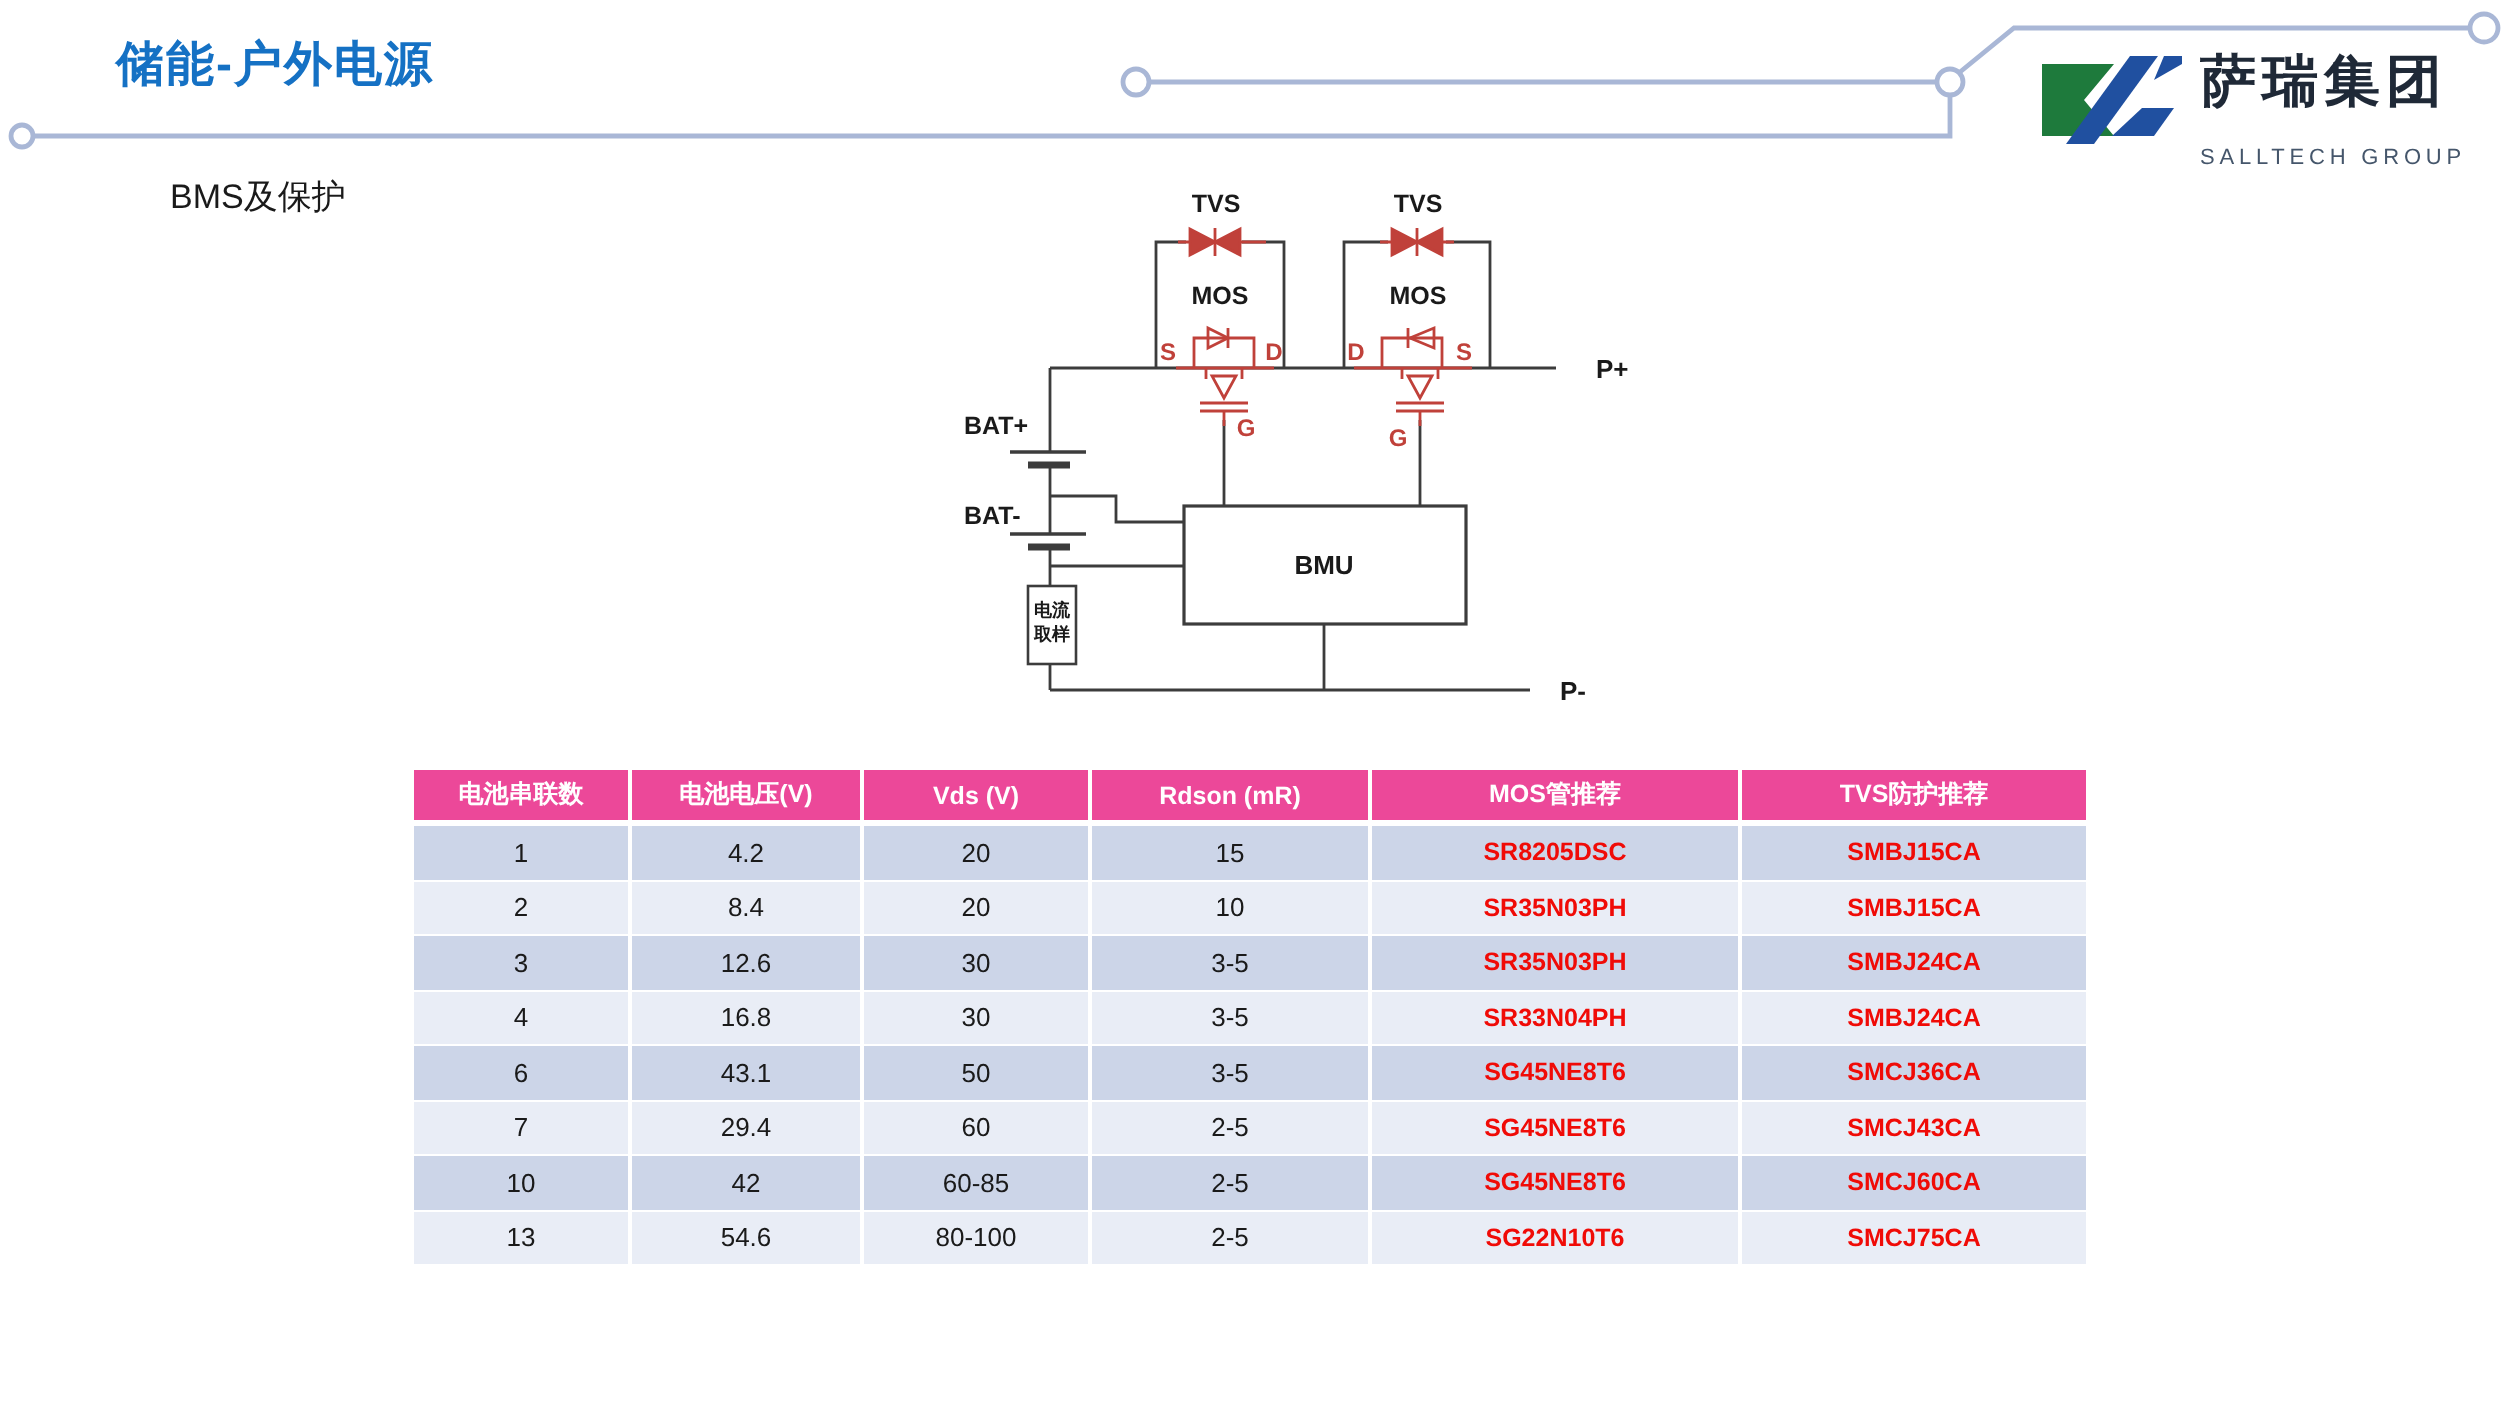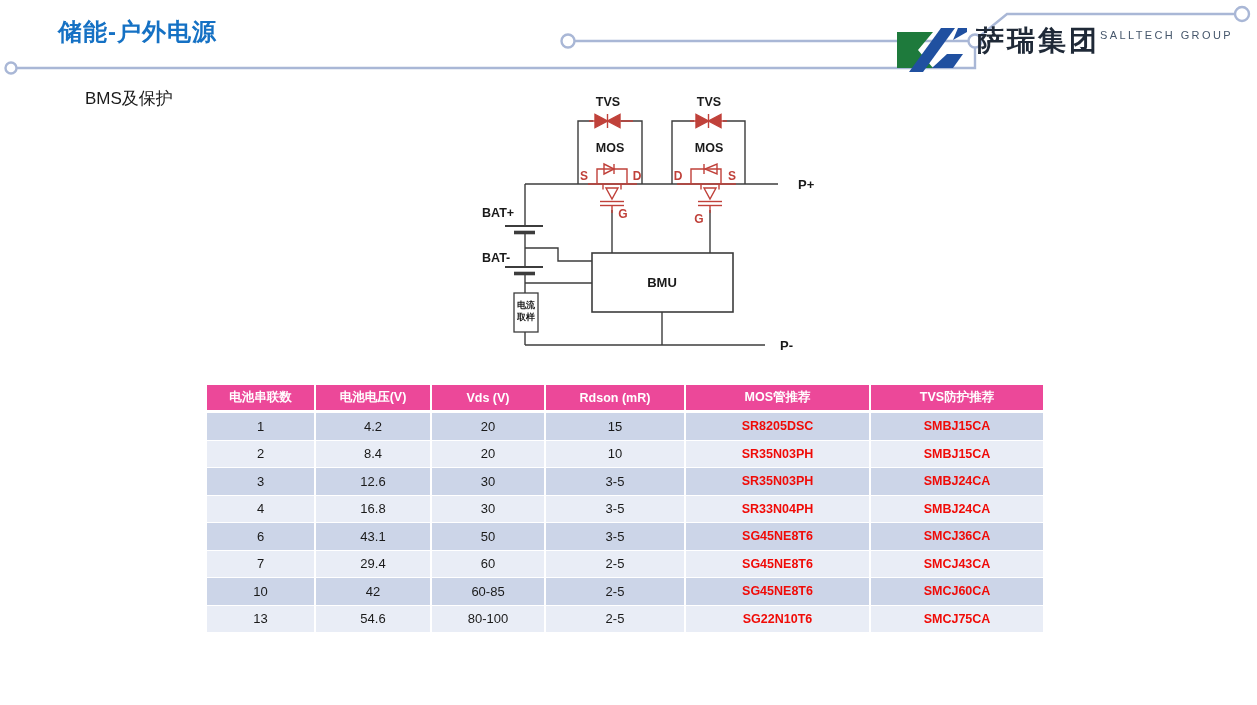--- a/index.html
+++ b/index.html
@@ -14,23 +14,23 @@
     font-size:24px;font-weight:bold;color:#1571c4;letter-spacing:1px;margin-left:24px;
   }
   .subtitle{
     position:absolute;left:57px;top:87px;
     font-size:17px;color:#1a1a1a;margin-left:28px;
   }
   .decor-svg{position:absolute;left:0;top:0;pointer-events:none;}
   
   .logo{position:absolute;right:24px;top:26px;display:flex;align-items:flex-start;}
   .logo-mark{width:70px;height:48px;margin-right:9px;}
-  .logo-text{display:flex;flex-direction:row;}
+  .logo-text{display:flex;flex-direction:column;}
   .logo-cn{font-size:28px;font-weight:bold;color:#1f2937;letter-spacing:3px;line-height:30px;}
-  .logo-en{font-size:11px;color:#45566b;letter-spacing:2.4px;margin-top:3px;}
+  .logo-en{font-size:11px;color:#45566b;letter-spacing:2.4px;margin-top:17px;}
   
   .circuit{position:absolute;left:470px;top:85px;}
   
   .data-table{
     position:absolute;left:207px;top:385px;width:836px;
     border-collapse:collapse;table-layout:fixed;
   }
   .data-table th{
     background:#ec4899;color:#ffffff;font-weight:bold;font-size:12.5px;
     height:25px;border-bottom:3px solid #ffffff;padding:0;text-align:center;

